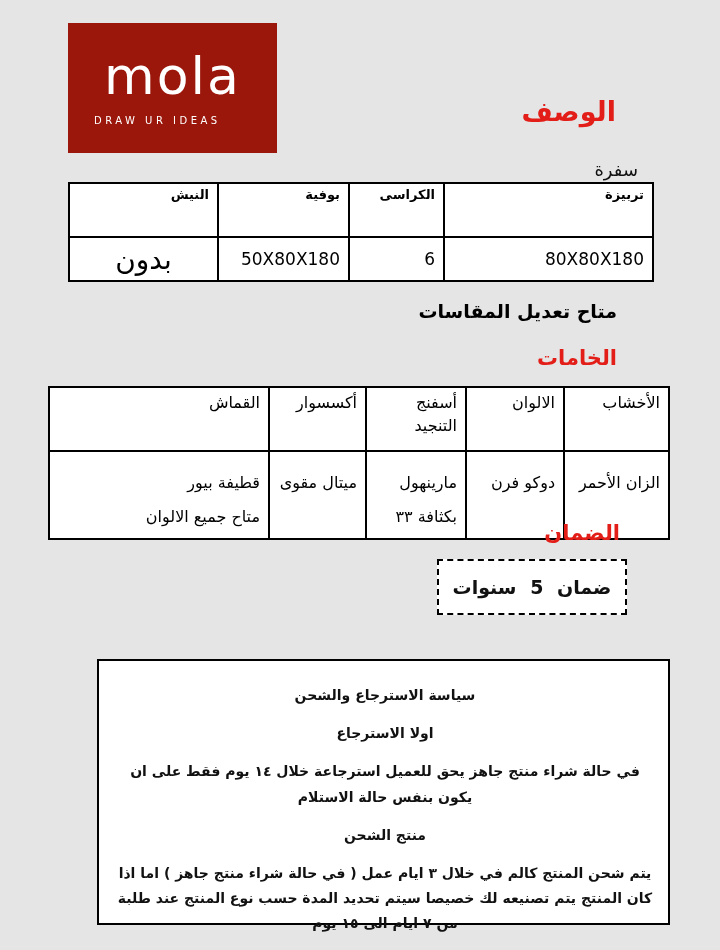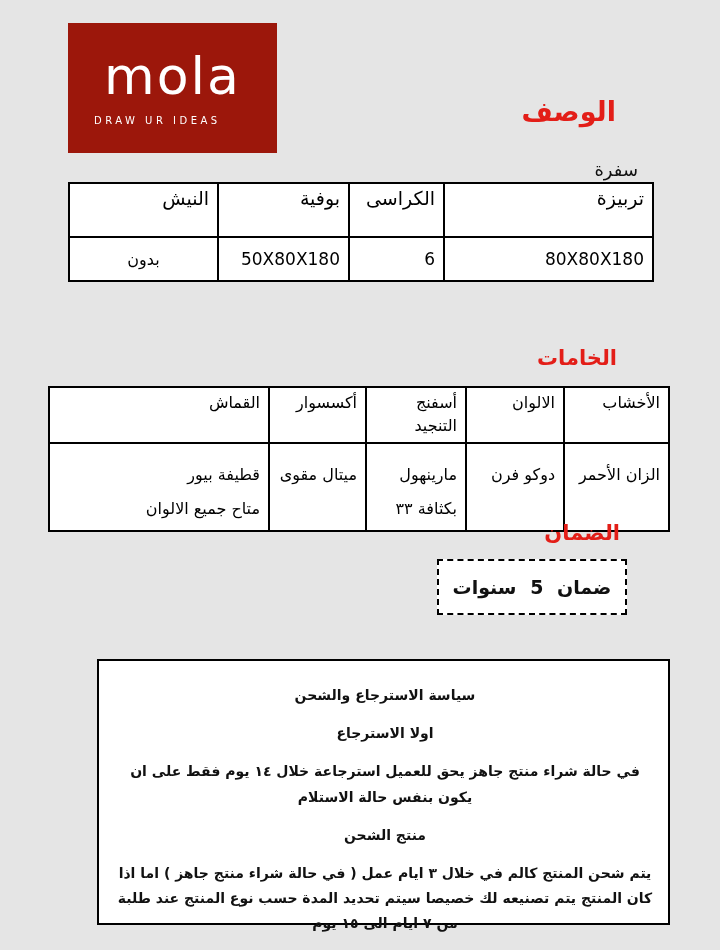--- a/index.html
+++ b/index.html
@@ -31,25 +31,25 @@
   .h-materials { top: 346px; right: 103px; font-size: 21px; }
   .h-warranty { top: 521px; right: 100px; font-size: 21px; }
   
   table { border-collapse: collapse; direction: rtl; table-layout: fixed; }
   .tbl { position: absolute; background: #fff; }
   .tbl th, .tbl td {
     border: 2px solid #000; padding: 3px 8px;
     font-weight: normal; color: #000; text-align: right;
   }
   .tbl-dims { left: 68px; top: 182px; width: 584px; }
-  .tbl-dims th { height: 54px; vertical-align: top; font-size: 19px; }
+  .tbl-dims th { height: 54px; vertical-align: top; font-size: 13px; font-weight: bold; }
   .tbl-dims td { height: 44px; vertical-align: middle; font-size: 17px; }
-  .tbl-dims td.c-nish { text-align: center; font-size: 16px; border-radius: 6px; }
+  .tbl-dims td.c-nish { text-align: center; font-size: 28px; border-radius: 6px; }
   .tbl-mat { left: 48px; top: 386px; width: 620px; }
-  .tbl-mat th { height: 56px; vertical-align: top; font-size: 16px; white-space: pre-line; line-height: 1.45; }
+  .tbl-mat th { height: 64px; vertical-align: top; font-size: 16px; white-space: pre-line; line-height: 1.45; }
   .tbl-mat td { height: 74px; vertical-align: top; font-size: 16px; white-space: pre-line; line-height: 2.15; padding-top: 14px; }
   
   .warranty-box {
     position: absolute; left: 437px; top: 559px; width: 190px; height: 56px;
     border: 2px dashed #000; background: #fff;
     display: flex; align-items: center; justify-content: center;
     direction: rtl; font-size: 19px; font-weight: bold; color: #111;
     word-spacing: 7px;
   }
   
@@ -95,20 +95,21 @@
     <tbody>
       <tr>
         <td>80X80X180</td>
         <td>6</td>
         <td>50X80X180</td>
         <td class="c-nish">بدون</td>
       </tr>
     </tbody>
   </table>
 
+  <div class="h-note">متاح تعديل المقاسات</div>
   <div class="h-red h-materials">الخامات</div>
 
   <table class="tbl tbl-mat">
     <colgroup>
       <col style="width:105px">
         <col style="width:98px">
         <col style="width:100px">
         <col style="width:97px">
         <col style="width:220px">
     </colgroup>

